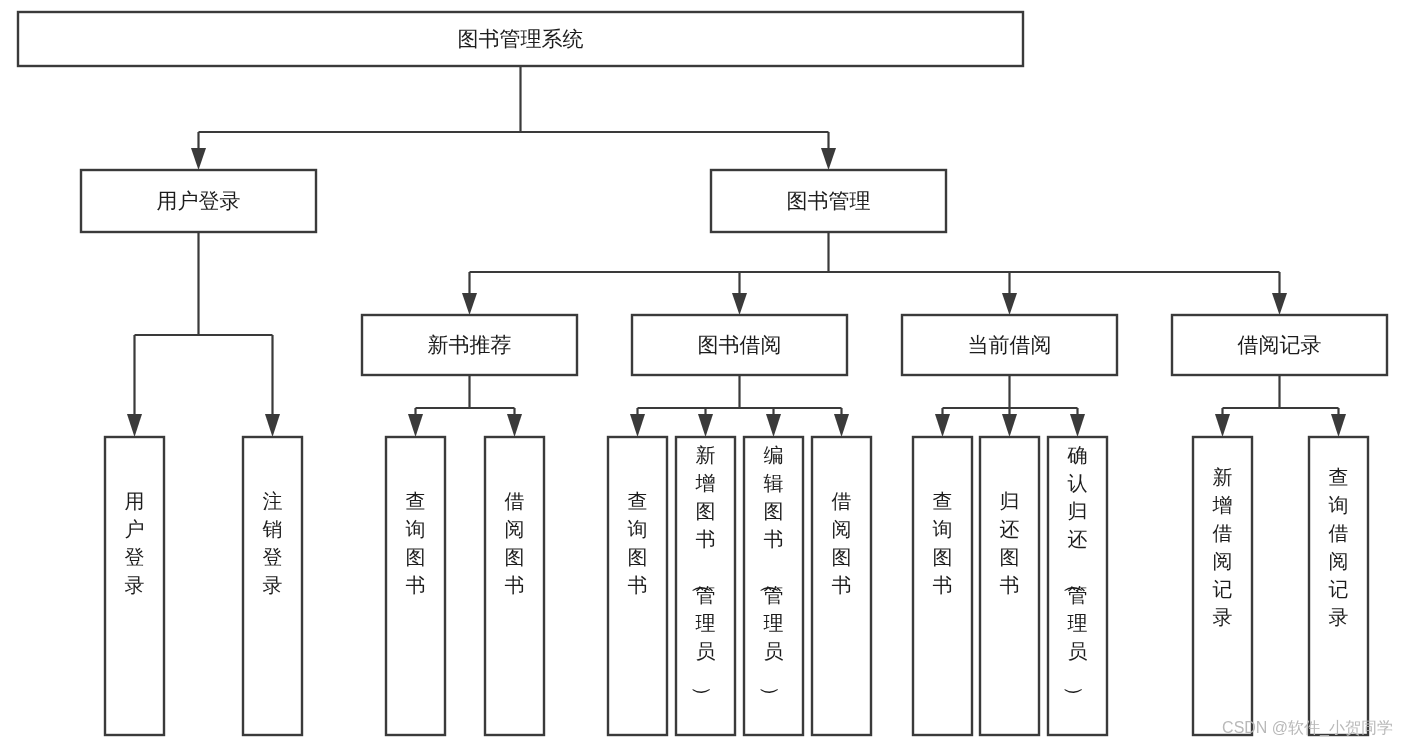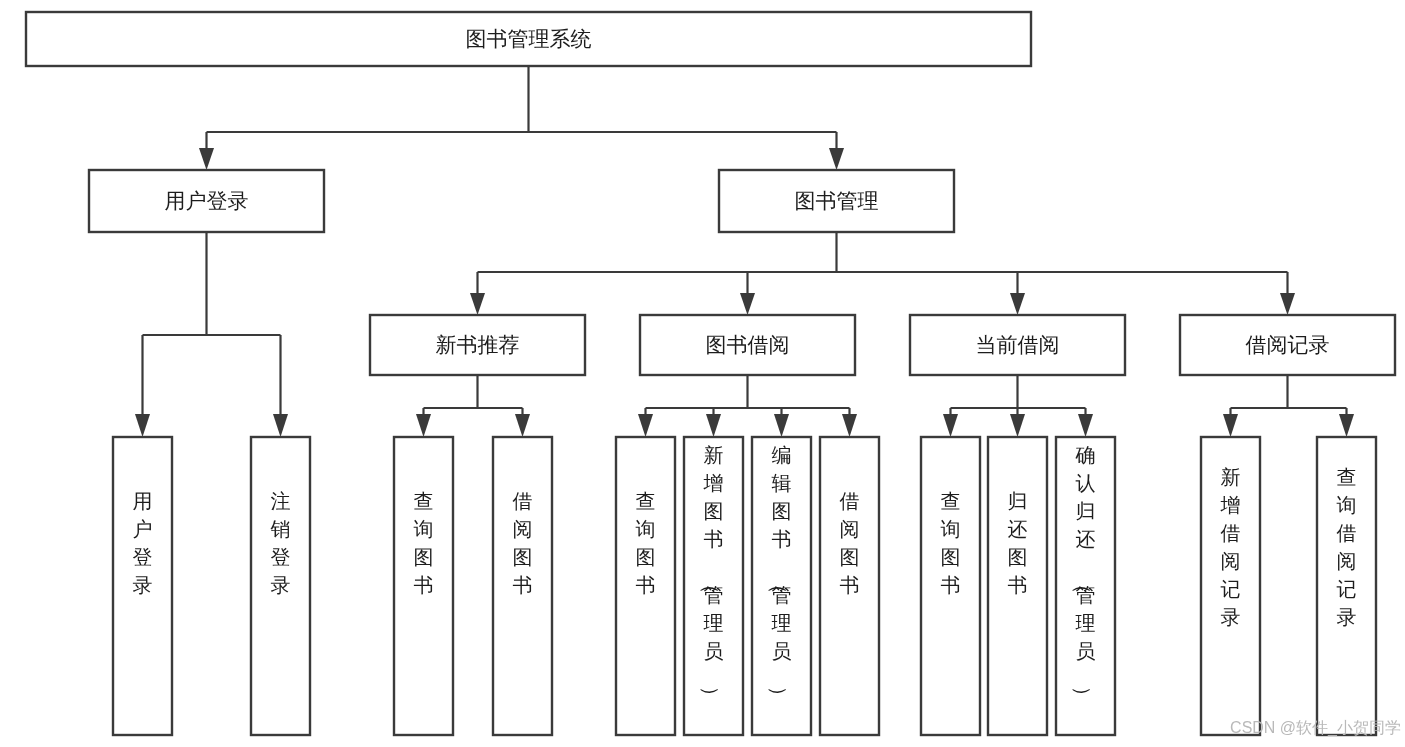--- a/index.html
+++ b/index.html
@@ -9,21 +9,21 @@
   }
   body {
     width: 1405px;
     height: 747px;
     font-family: "Liberation Sans", "DejaVu Sans", sans-serif;
     overflow: hidden;
     position: relative;
   }
   #diagram-root {
     position: absolute;
-    left: 8px;
+    left: 0;
     top: 0;
     width: 1141px;
     height: 747px;
   }
   svg.diagram-canvas {
     display: block;
     width: 1405px;
     height: 747px;
   }
   .node-box {

